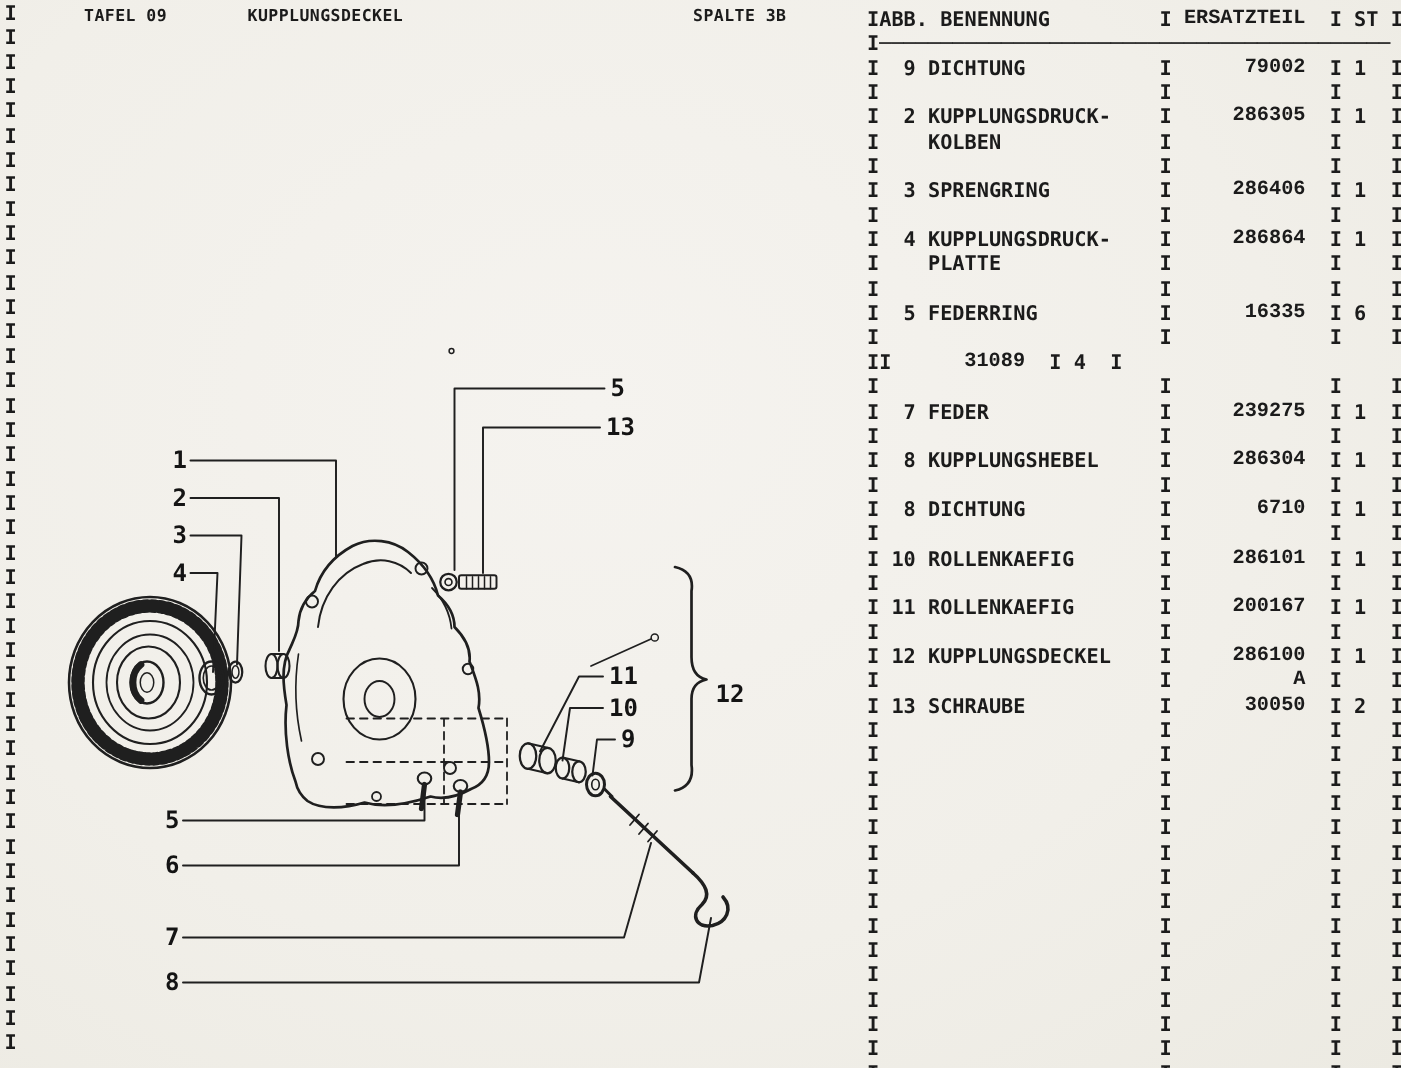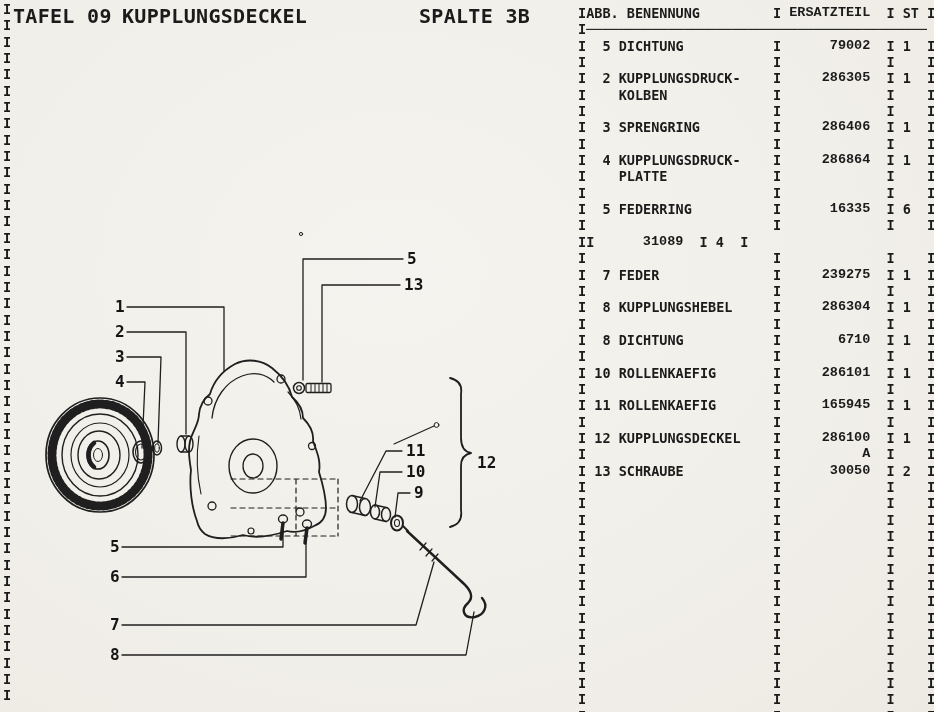--- a/index.html
+++ b/index.html
@@ -8,21 +8,21 @@
     position:relative; width:934px; height:712px; overflow:hidden;
     background: radial-gradient(ellipse at 42% 38%, #f5f3ef 0%, #f1efe9 60%, #eceae2 100%);
     color:#1b1b1b;
     font-family:"DejaVu Sans Mono","Liberation Mono",monospace;
     font-weight:700;
   }
   .border-col {
     position:absolute; top:1px; left:3px;
     font-size:13.5px; line-height:16.35px; white-space:pre-line;
   }
-  .pagehead span { position:absolute; top:4px; font-size:20px; white-space:pre; letter-spacing:.3px; }
+  .pagehead span { position:absolute; top:4px; font-size:11px; white-space:pre; letter-spacing:.3px;margin-left:43px; }
   .h-tafel  { left:13px; }
   .h-title  { left:122px; }
   .h-spalte { left:419px; }
 
   .ptable {
     position:absolute; left:578px; top:5px; font-size:13.5px;
   }
   .tline { display:flex; height:16.35px; line-height:16.35px; }
   .tline span { display:block; white-space:pre; overflow:hidden; }
   .sep { width:1ch; }
@@ -231,21 +231,21 @@
         <span class="sep">I</span>
         <span class="c3"> ST</span>
         <span class="sep">I</span>
       </div>
       <div class="tline divider">
         <span class="sep">I</span>
         <span class="dashcell">──────────────────────────────────────────────</span>
       </div>
       <div class="tline">
         <span class="sep">I</span>
-        <span class="c1">  5 DICHTUNG</span>
+        <span class="c1">  9 DICHTUNG</span>
         <span class="sep">I</span>
         <span class="c2">      79002</span>
         <span class="sep">I</span>
         <span class="c3"> 1</span>
         <span class="sep">I</span>
       </div>
       <div class="tline">
         <span class="sep">I</span>
         <span class="c1"></span>
         <span class="sep">I</span>
@@ -430,21 +430,21 @@
         <span class="sep">I</span>
         <span class="c2"></span>
         <span class="sep">I</span>
         <span class="c3"></span>
         <span class="sep">I</span>
       </div>
       <div class="tline">
         <span class="sep">I</span>
         <span class="c1"> 11 ROLLENKAEFIG</span>
         <span class="sep">I</span>
-        <span class="c2">     165945</span>
+        <span class="c2">     200167</span>
         <span class="sep">I</span>
         <span class="c3"> 1</span>
         <span class="sep">I</span>
       </div>
       <div class="tline">
         <span class="sep">I</span>
         <span class="c1"></span>
         <span class="sep">I</span>
         <span class="c2"></span>
         <span class="sep">I</span>

